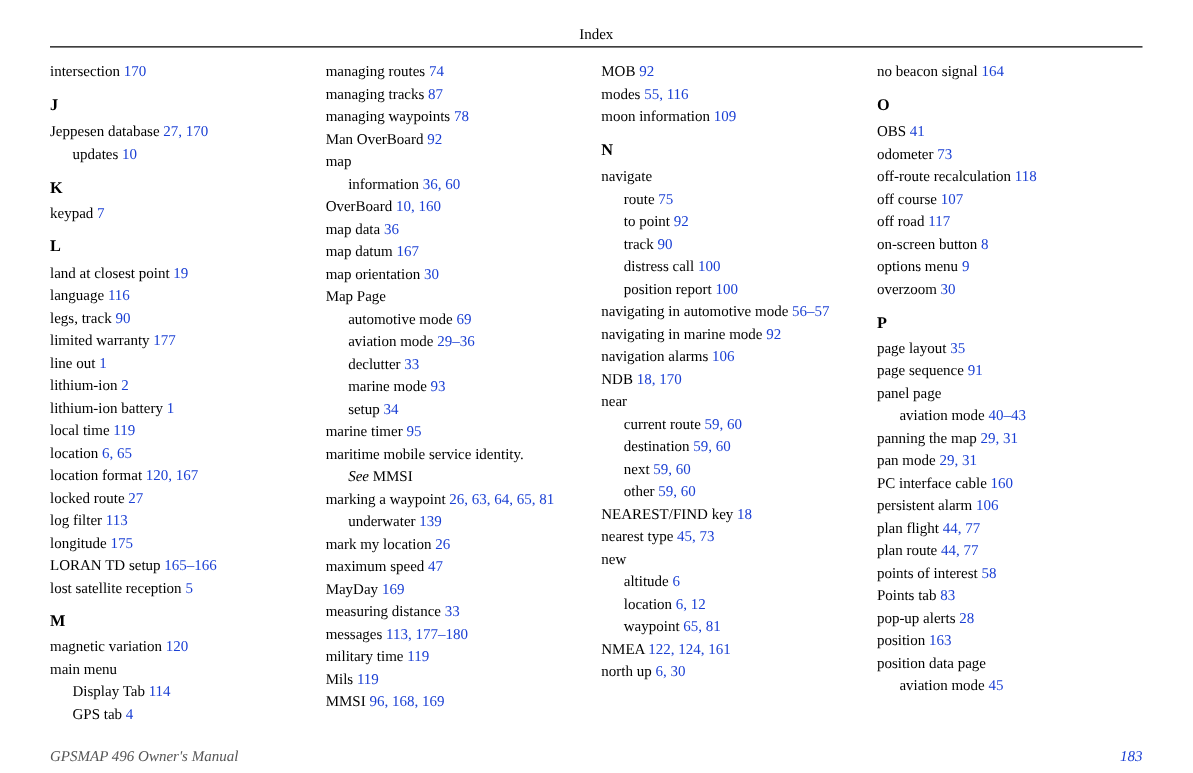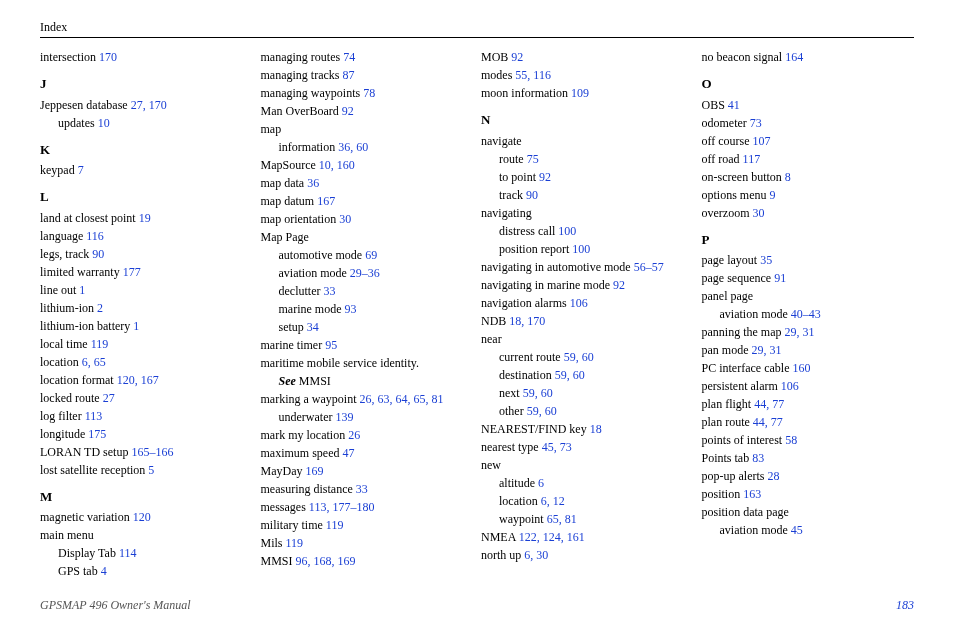--- a/index.html
+++ b/index.html
@@ -6,21 +6,21 @@
     font-family: "Times New Roman", Times, serif;
     font-size: 12px;
     margin: 0;
     padding: 20px 40px;
     color: #000;
     width: 954px;
     box-sizing: border-box;
     background: #fff;
   }
   .header {
-    text-align: left;
+    text-align: center;
     border-bottom: 1px solid #000;
     padding-bottom: 2px;
     margin-bottom: 10px;
     font-size: 12px;
   }
   .columns {
     display: flex;
     gap: 8px;
   }
   .col {
@@ -31,21 +31,21 @@
     font-weight: bold;
     font-size: 13px;
     margin-top: 8px;
     margin-bottom: 2px;
   }
   .entry { }
   .sub { padding-left: 18px; }
   .pg {
     color: #1a3fd4;
   }
-  .see { font-style: italic; font-weight: bold; }
+  .see { font-style: italic; }
   .footer {
     display: flex;
     justify-content: space-between;
     margin-top: 18px;
     font-style: italic;
     color: #555;
     font-size: 12px;
   }
   .footer .right { color: #1a3fd4; font-style: italic; }
 </style>
@@ -84,21 +84,21 @@
       <div class="sub entry"><span>Display Tab</span>  <span class="pg">114</span></div>
       <div class="sub entry"><span>GPS tab</span>  <span class="pg">4</span></div>
     </div>
   <div class="col">
       <div class="entry"><span>managing routes</span>  <span class="pg">74</span></div>
       <div class="entry"><span>managing tracks</span>  <span class="pg">87</span></div>
       <div class="entry"><span>managing waypoints</span>  <span class="pg">78</span></div>
       <div class="entry"><span>Man OverBoard</span>  <span class="pg">92</span></div>
       <div class="entry"><span>map</span></div>
       <div class="sub entry"><span>information</span>  <span class="pg">36, 60</span></div>
-      <div class="entry"><span>MapSource</span>  <span class="pg">10, 160</span></div>
+      <div class="entry"><span>OverBoard</span>  <span class="pg">10, 160</span></div>
       <div class="entry"><span>map data</span>  <span class="pg">36</span></div>
       <div class="entry"><span>map datum</span>  <span class="pg">167</span></div>
       <div class="entry"><span>map orientation</span>  <span class="pg">30</span></div>
       <div class="entry"><span>Map Page</span></div>
       <div class="sub entry"><span>automotive mode</span>  <span class="pg">69</span></div>
       <div class="sub entry"><span>aviation mode</span>  <span class="pg">29–36</span></div>
       <div class="sub entry"><span>declutter</span>  <span class="pg">33</span></div>
       <div class="sub entry"><span>marine mode</span>  <span class="pg">93</span></div>
       <div class="sub entry"><span>setup</span>  <span class="pg">34</span></div>
       <div class="entry"><span>marine timer</span>  <span class="pg">95</span></div>
@@ -117,21 +117,20 @@
     </div>
   <div class="col">
       <div class="entry"><span>MOB</span>  <span class="pg">92</span></div>
       <div class="entry"><span>modes</span>  <span class="pg">55, 116</span></div>
       <div class="entry"><span>moon information</span>  <span class="pg">109</span></div>
       <div class="letter">N</div>
       <div class="entry"><span>navigate</span></div>
       <div class="sub entry"><span>route</span>  <span class="pg">75</span></div>
       <div class="sub entry"><span>to point</span>  <span class="pg">92</span></div>
       <div class="sub entry"><span>track</span>  <span class="pg">90</span></div>
-      <div class="entry"><span>navigating</span></div>
       <div class="sub entry"><span>distress call</span>  <span class="pg">100</span></div>
       <div class="sub entry"><span>position report</span>  <span class="pg">100</span></div>
       <div class="entry"><span>navigating in automotive mode</span>  <span class="pg">56–57</span></div>
       <div class="entry"><span>navigating in marine mode</span>  <span class="pg">92</span></div>
       <div class="entry"><span>navigation alarms</span>  <span class="pg">106</span></div>
       <div class="entry"><span>NDB</span>  <span class="pg">18, 170</span></div>
       <div class="entry"><span>near</span></div>
       <div class="sub entry"><span>current route</span>  <span class="pg">59, 60</span></div>
       <div class="sub entry"><span>destination</span>  <span class="pg">59, 60</span></div>
       <div class="sub entry"><span>next</span>  <span class="pg">59, 60</span></div>
@@ -143,20 +142,21 @@
       <div class="sub entry"><span>location</span>  <span class="pg">6, 12</span></div>
       <div class="sub entry"><span>waypoint</span>  <span class="pg">65, 81</span></div>
       <div class="entry"><span>NMEA</span>  <span class="pg">122, 124, 161</span></div>
       <div class="entry"><span>north up</span>  <span class="pg">6, 30</span></div>
     </div>
   <div class="col">
       <div class="entry"><span>no beacon signal</span>  <span class="pg">164</span></div>
       <div class="letter">O</div>
       <div class="entry"><span>OBS</span>  <span class="pg">41</span></div>
       <div class="entry"><span>odometer</span>  <span class="pg">73</span></div>
+      <div class="entry"><span>off-route recalculation</span>  <span class="pg">118</span></div>
       <div class="entry"><span>off course</span>  <span class="pg">107</span></div>
       <div class="entry"><span>off road</span>  <span class="pg">117</span></div>
       <div class="entry"><span>on-screen button</span>  <span class="pg">8</span></div>
       <div class="entry"><span>options menu</span>  <span class="pg">9</span></div>
       <div class="entry"><span>overzoom</span>  <span class="pg">30</span></div>
       <div class="letter">P</div>
       <div class="entry"><span>page layout</span>  <span class="pg">35</span></div>
       <div class="entry"><span>page sequence</span>  <span class="pg">91</span></div>
       <div class="entry"><span>panel page</span></div>
       <div class="sub entry"><span>aviation mode</span>  <span class="pg">40–43</span></div>

